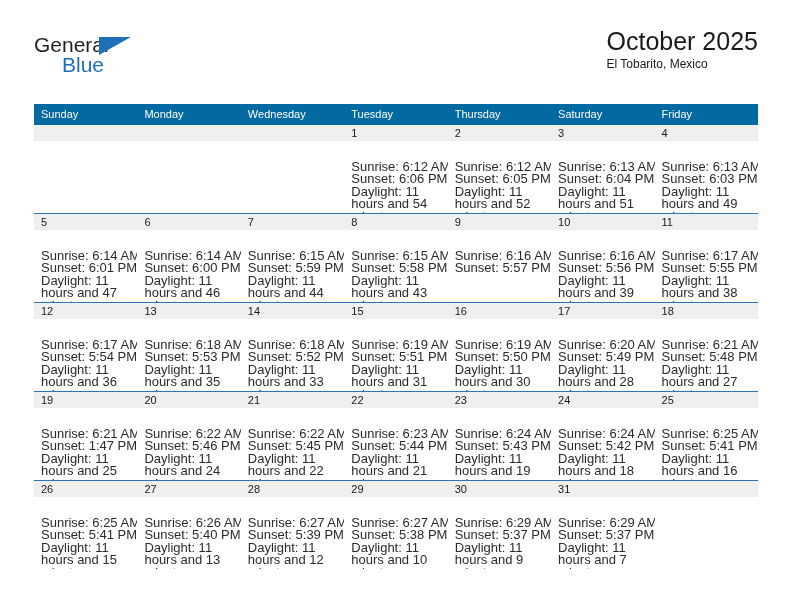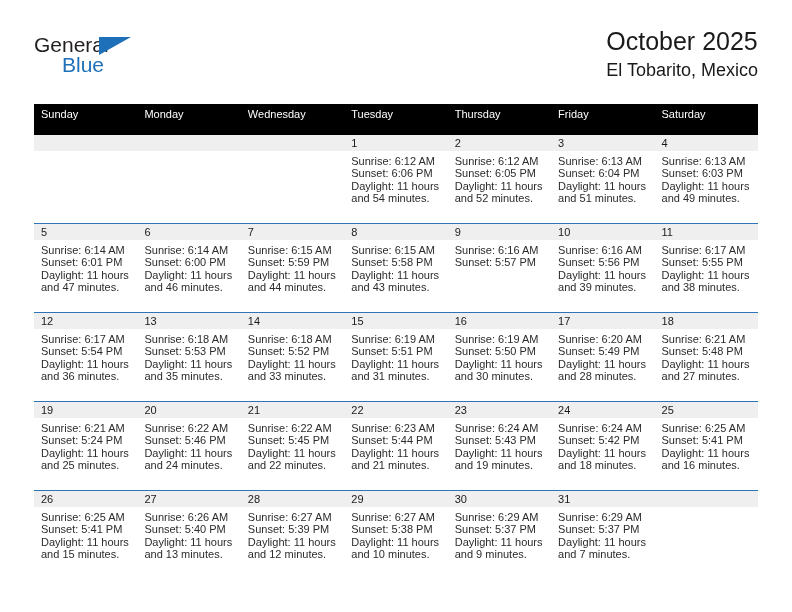--- a/index.html
+++ b/index.html
@@ -69,38 +69,37 @@
     top: 0;
     text-align: left;
   }
   .cal-title {
     font-size: 25px;
     color: #1a1a1a;
     line-height: 30px;
     white-space: nowrap;
   }
   .cal-subtitle {
-    margin-top: 6px;
-    font-size: 18px;
+    font-size: 12px;
     color: #1a1a1a;
     line-height: 17px;
     white-space: nowrap;
   }
 
   
   .calendar {
     position: absolute;
     left: 34px;
     top: 104px;
     width: 724px;
   }
   .weekday-row {
     display: flex;
-    background: #000000;
-    height: 31px;
+    background: #0369a1;
+    height: 21px;
   }
   .weekday {
     flex: 1 1 0;
     color: #ffffff;
     font-size: 11px;
     line-height: 21px;
     padding-left: 7px;
     box-sizing: border-box;
     overflow: hidden;
     white-space: nowrap;
@@ -131,23 +130,24 @@
     background: #efefef;
   }
   .day-number {
     font-size: 11px;
     line-height: 16px;
     color: #1a1a1a;
     padding-left: 7px;
   }
   .day-info {
     padding: 4px 7px 0 7px;
-    font-size: 11px;
+    font-size: 13px;
     line-height: 12.4px;
     color: #2b2b2b;
+    margin-top: 16px;
   }
   .day-info div {
     white-space: nowrap;
   }
   .day-info .wrap {
     white-space: normal;
   }
 </style>
 </head>
 <body>
@@ -169,22 +169,22 @@
 
   </div>
 
   <div class="calendar">
     <div class="weekday-row">
         <div class="weekday">Sunday</div>
         <div class="weekday">Monday</div>
         <div class="weekday">Wednesday</div>
         <div class="weekday">Tuesday</div>
         <div class="weekday">Thursday</div>
+        <div class="weekday">Saturday</div>
         <div class="weekday">Friday</div>
-        <div class="weekday">Saturday</div>
       </div>
     <div id="weeks-container">
         <div class="week">
           <div class="week-inner">
             <div class="day-cell empty">
               <div class="day-number-strip">
                 <div class="day-number"></div>
               </div>
             </div>
             <div class="day-cell empty">
@@ -387,21 +387,21 @@
           </div>
         </div>
         <div class="week">
           <div class="week-inner">
             <div class="day-cell">
               <div class="day-number-strip">
                 <div class="day-number">19</div>
               </div>
               <div class="day-info">
                 <div>Sunrise: 6:21 AM</div>
-                <div>Sunset: 5:24 PM</div>
+                <div>Sunset: 1:47 PM</div>
                 <div class="wrap">Daylight: 11 hours and 25 minutes.</div>
               </div>
             </div>
             <div class="day-cell">
               <div class="day-number-strip">
                 <div class="day-number">20</div>
               </div>
               <div class="day-info">
                 <div>Sunrise: 6:22 AM</div>
                 <div>Sunset: 5:46 PM</div>

